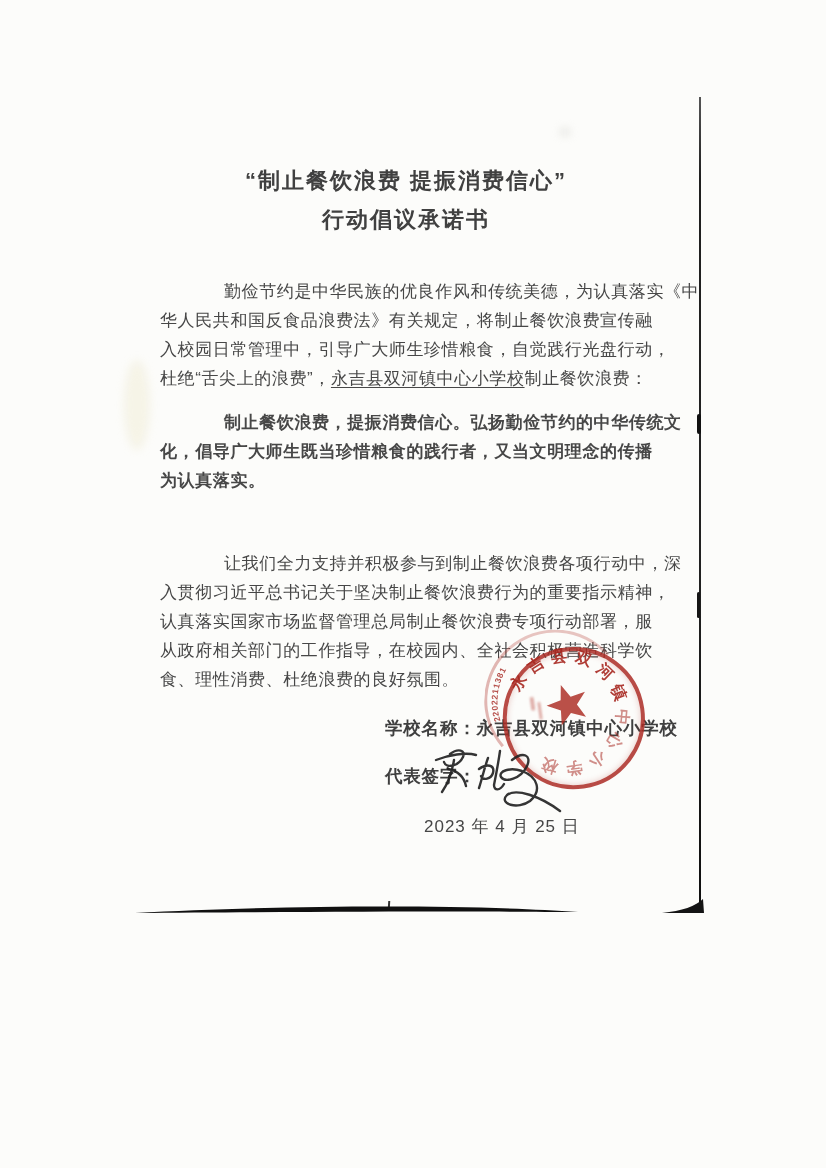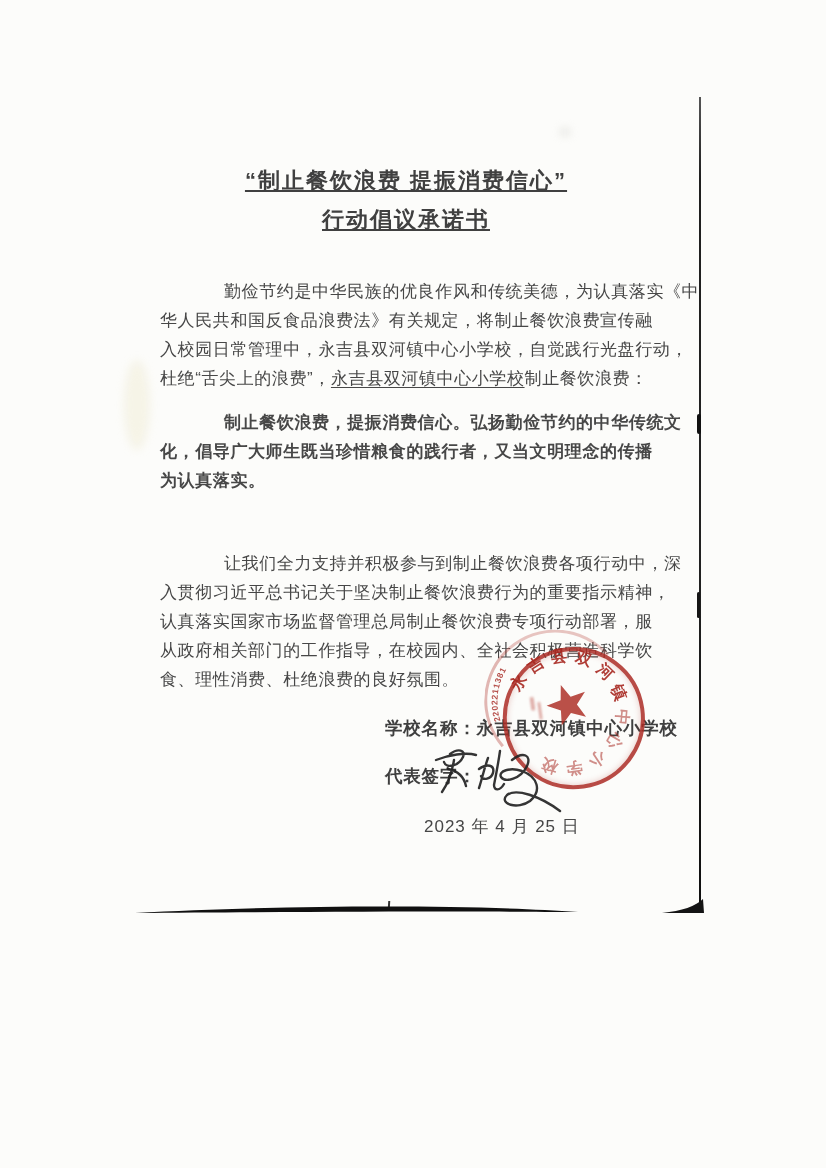--- a/index.html
+++ b/index.html
@@ -6,21 +6,21 @@
   body{
     width:826px;height:1168px;position:relative;overflow:hidden;
     background:#f7f7f4;
     font-family:"Liberation Sans","DejaVu Sans",sans-serif;
     color:#3a3a3a;
   }
   .paper{position:absolute;left:0;top:0;width:826px;height:1168px;background:#fcfcfa;}
   
   .title{
     position:absolute;left:150px;width:512px;text-align:center;
-    font-size:22px;font-weight:700;color:#404040;letter-spacing:2px;white-space:nowrap;text-decoration:underline;
+    font-size:22px;font-weight:700;color:#404040;letter-spacing:2px;white-space:nowrap;
   }
   .t1{top:166px;}
   .t2{top:205px;}
   .para{position:absolute;left:160px;width:504px;}
   .p1{top:277px;}
   .p2{top:408px;font-weight:bold;}
   .p3{top:549px;}
   .line{
     height:29px;line-height:29px;font-size:17px;color:#474747;
     letter-spacing:0.6px;white-space:nowrap;
@@ -81,21 +81,21 @@
 
 <div class="stain stain1"></div>
 <div class="stain stain2"></div>
 
 <div class="title t1">“制止餐饮浪费  提振消费信心”</div>
 <div class="title t2">行动倡议承诺书</div>
 
 <div class="para p1">
     <div class="line indent">勤俭节约是中华民族的优良作风和传统美德，为认真落实《中</div>
     <div class="line">华人民共和国反食品浪费法》有关规定，将制止餐饮浪费宣传融</div>
-    <div class="line">入校园日常管理中，永吉县双河镇中心小学校，自觉践行光盘行动，</div>
+    <div class="line">入校园日常管理中，引导广大师生珍惜粮食，自觉践行光盘行动，</div>
     <div class="line"><span>杜绝“舌尖上的浪费”，</span><span class="uline">永吉县双河镇中心小学校</span><span>制止餐饮浪费：</span></div>
   </div>
 <div class="para p2">
     <div class="line indent">制止餐饮浪费，提振消费信心。弘扬勤俭节约的中华传统文</div>
     <div class="line">化，倡导广大师生既当珍惜粮食的践行者，又当文明理念的传播</div>
     <div class="line">为认真落实。</div>
   </div>
 <div class="para p3">
     <div class="line indent">让我们全力支持并积极参与到制止餐饮浪费各项行动中，深</div>
     <div class="line">入贯彻习近平总书记关于坚决制止餐饮浪费行为的重要指示精神，</div>

